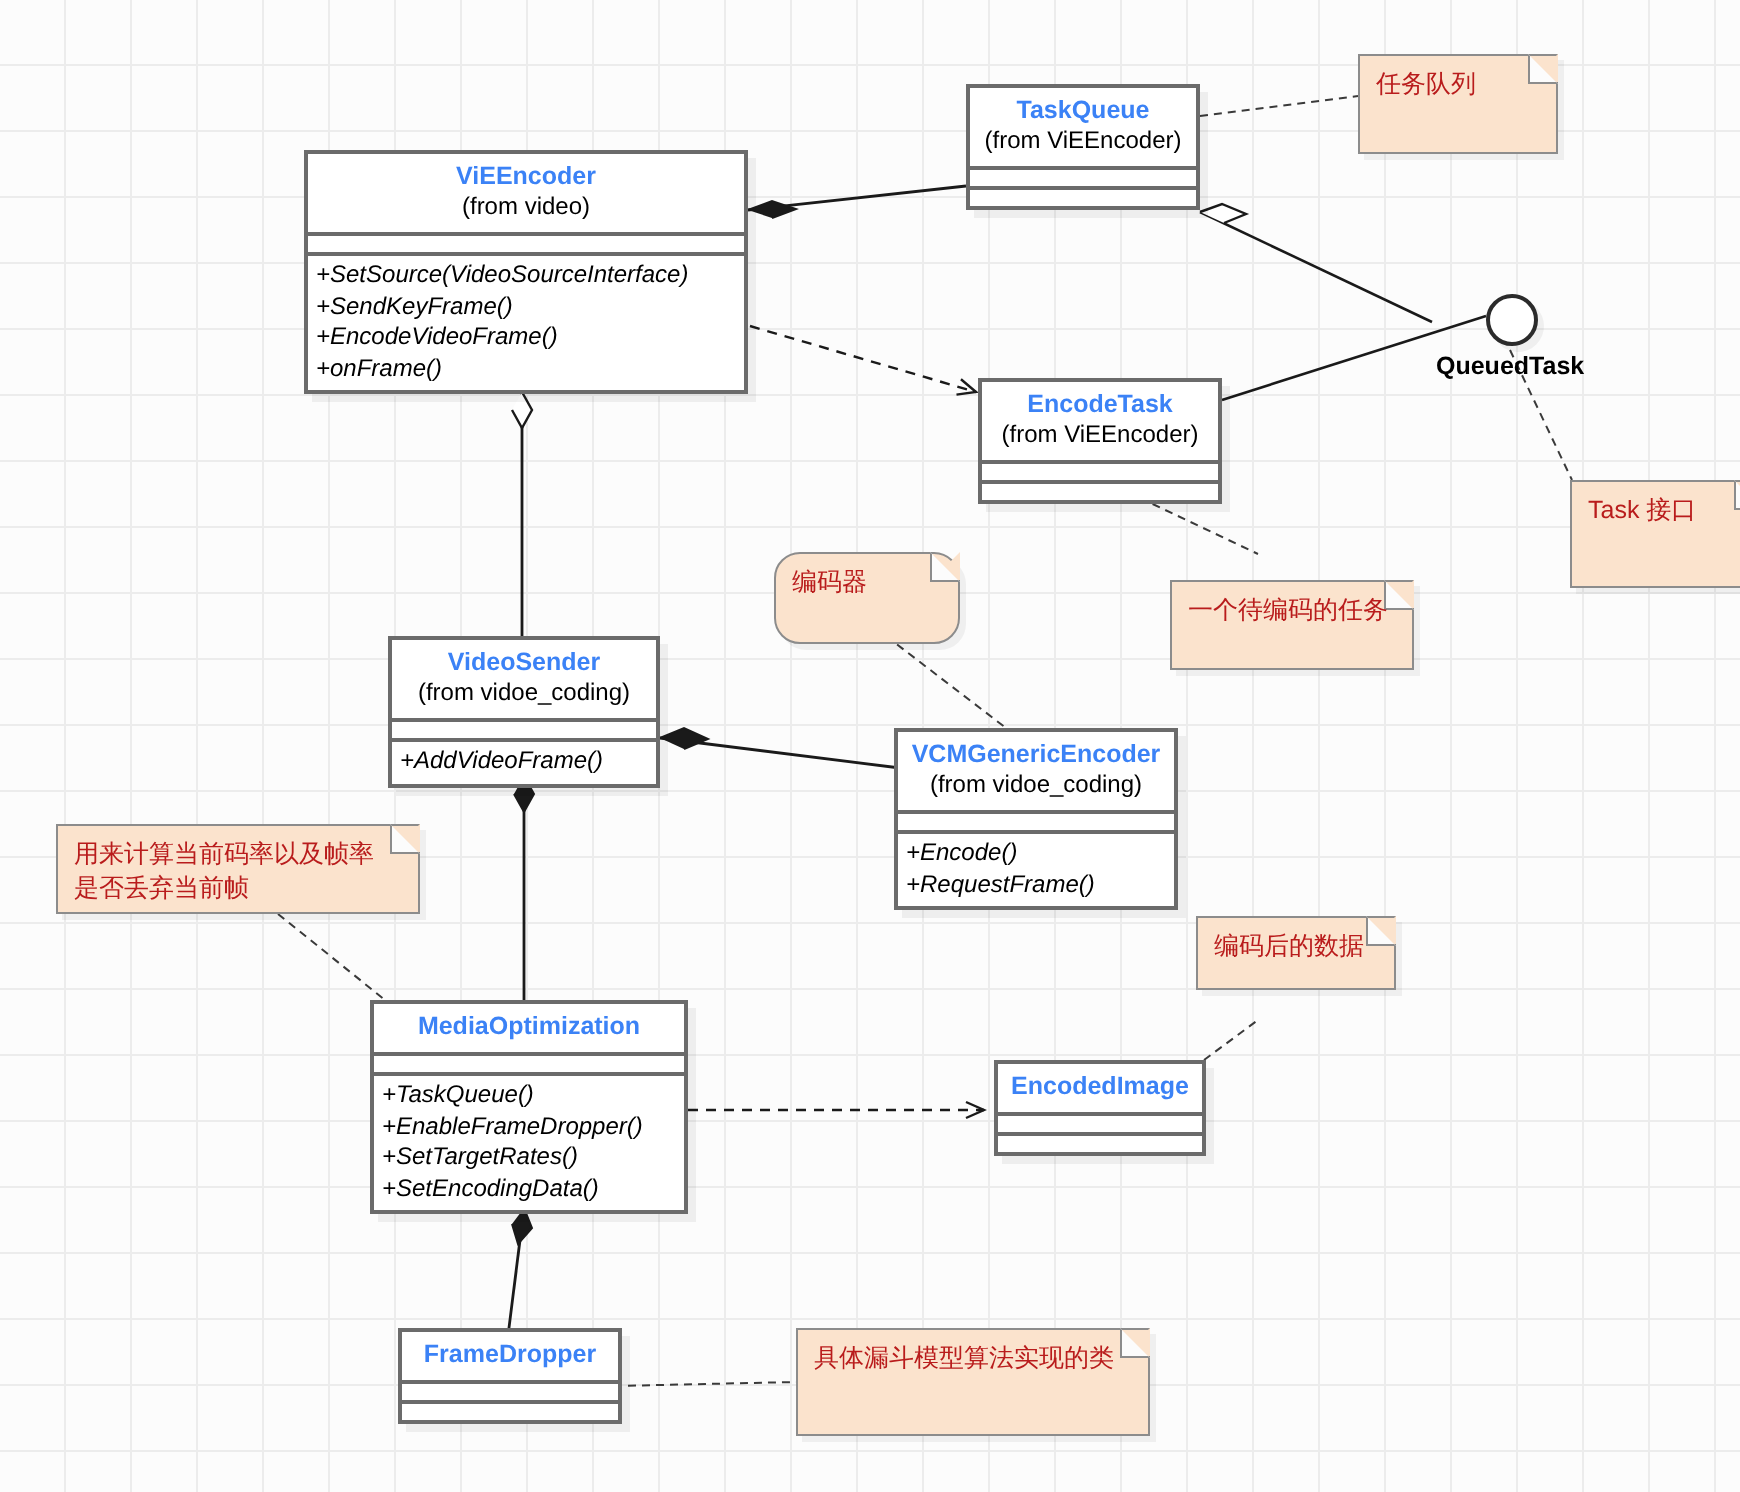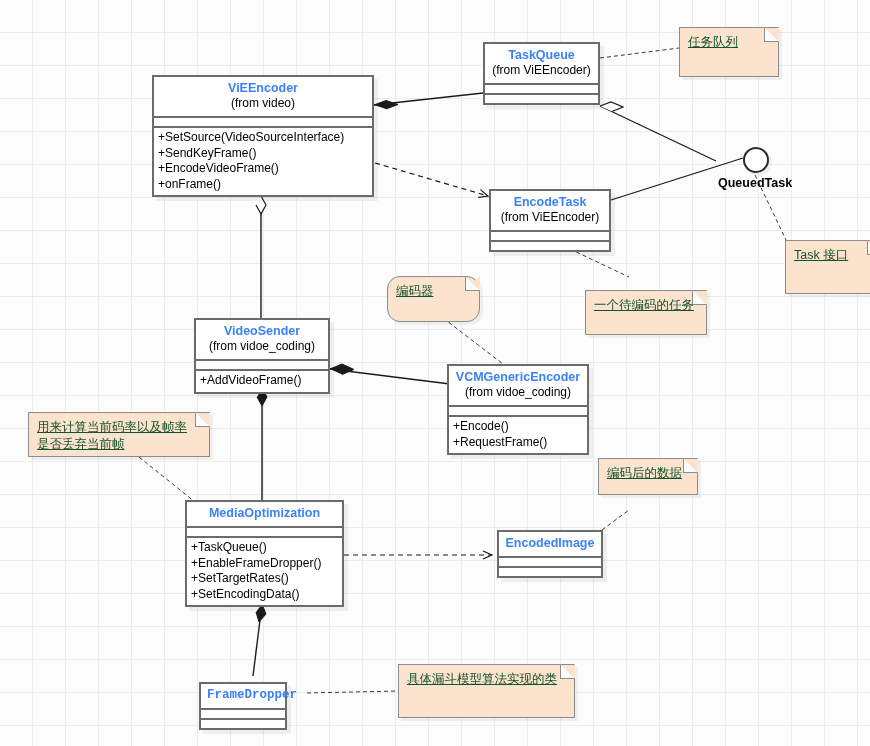--- a/index.html
+++ b/index.html
@@ -64,20 +64,21 @@
   }
   .uml-ops.empty {
     height: 8px;
     padding: 0;
   }
   .uml-op {
     font-size: 12px;
     line-height: 15.5px;
     color: #000;
     white-space: nowrap;
+    font-style: italic;
   }
 
   
   .uml-note {
     position: absolute;
     box-sizing: border-box;
     background: #fbe3cd;
     border: 1px solid #8c8c8c;
     box-shadow: 3px 3px 0 0 rgba(0,0,0,0.05);
     padding: 6px 8px 6px 8px;
@@ -100,25 +101,24 @@
     top: -1px;
     right: -1px;
     width: 0;
     height: 0;
     border-left: 14px solid transparent;
     border-bottom: 14px solid #fbe3cd;
   }
   .note-text {
     font-size: 12.5px;
     line-height: 17px;
-    color: #14532d;
+    color: #b91c1c;
     white-space: pre-line;
     position: relative;
     z-index: 2;
-    text-decoration: underline;
   }
 
   
   .lollipop-circle {
     position: absolute;
     width: 22px;
     height: 22px;
     border: 2px solid #2b2b2b;
     border-radius: 50%;
     background: #ffffff;
@@ -290,21 +290,21 @@
   </div>
 
   <div class="uml-class" style="left:497px; top:530px; width:106px;">
     <div class="uml-header">
       <div class="uml-name">EncodedImage</div>
     </div>
     <div class="uml-attrs"></div>
     <div class="uml-ops empty"></div>
   </div>
 
-  <div class="uml-class" style="left:199px; top:682px; width:88px;font-family:Liberation Mono, monospace;">
+  <div class="uml-class" style="left:199px; top:664px; width:112px;">
     <div class="uml-header">
       <div class="uml-name">FrameDropper</div>
     </div>
     <div class="uml-attrs"></div>
     <div class="uml-ops empty"></div>
   </div>
 
   <div class="lollipop-circle" style="left:743px; top:147px;"></div>
   <div class="lollipop-label" style="left:718px; top:176px;">QueuedTask</div>
 

